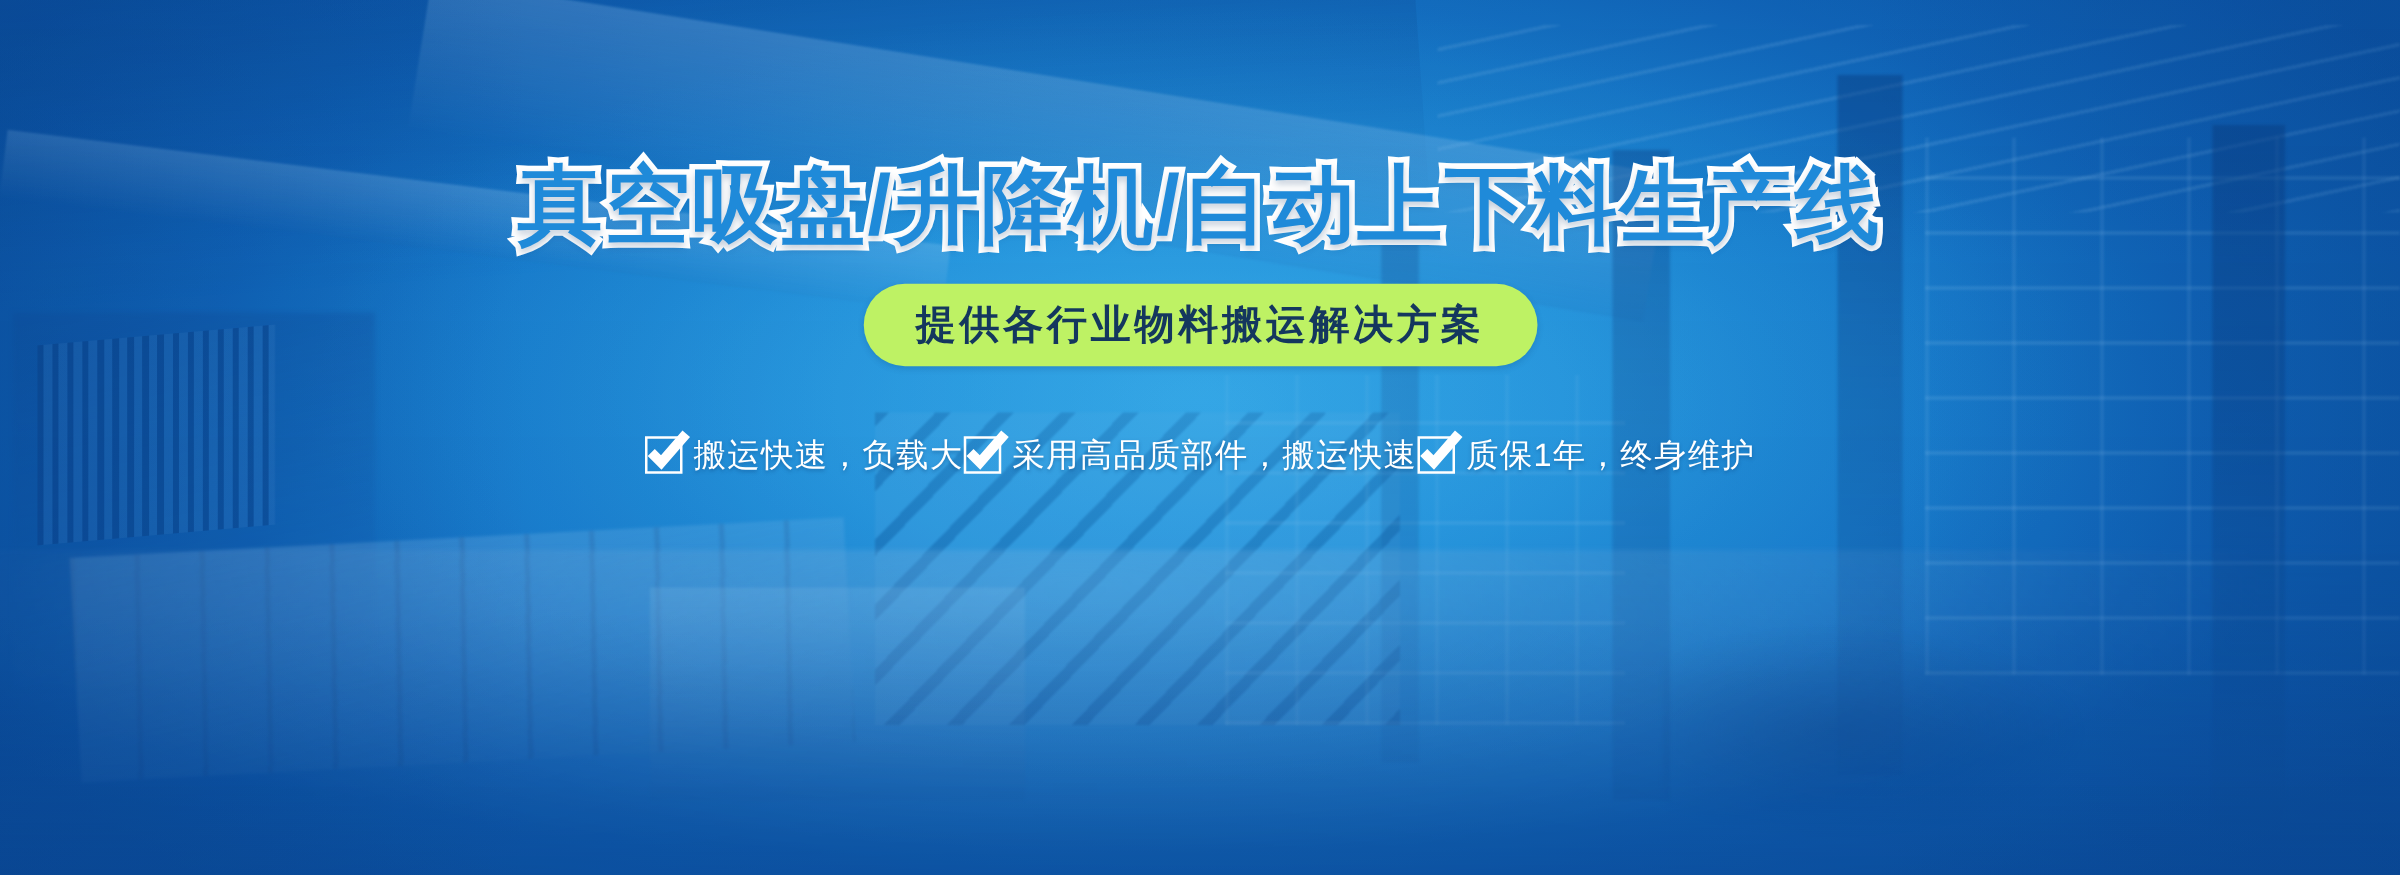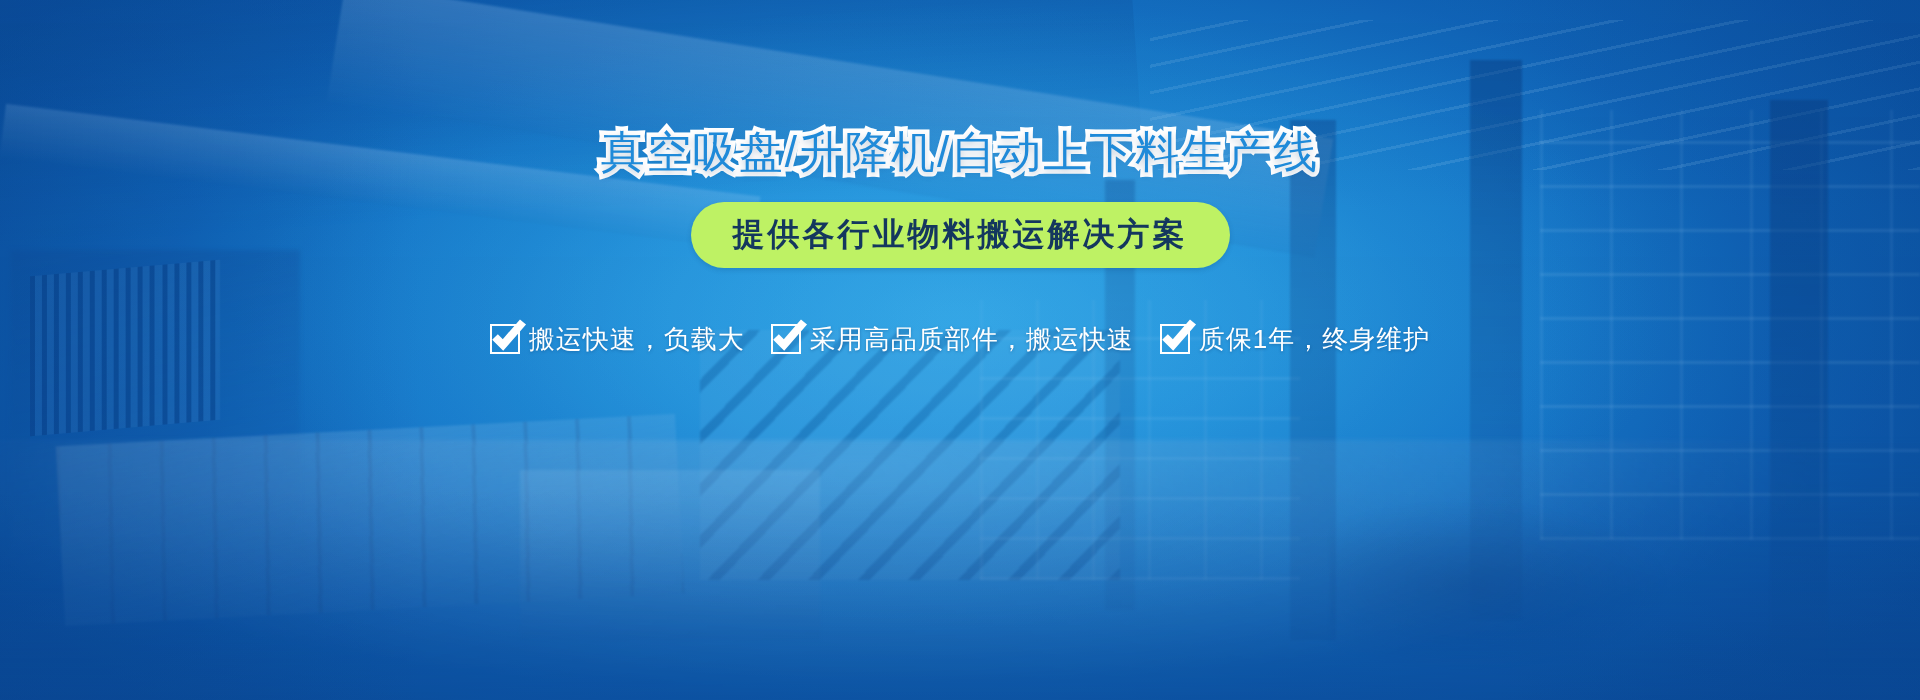--- a/index.html
+++ b/index.html
@@ -129,22 +129,22 @@
   }
 
   
   .content{
     position:absolute;inset:0;
     display:flex;flex-direction:column;align-items:center;
   }
 
   .headline{
     margin-top:128px;
-    font-size:44px;
-    font-weight:normal;
+    font-size:68px;
+    font-weight:bold;
     letter-spacing:2px;
     line-height:1.08;
     color:#1f8ad9;
     -webkit-text-stroke:9px #ffffff;
     paint-order:stroke fill;
     text-shadow:0 3px 6px rgba(6,52,105,.25);
     white-space:nowrap;
   }
 
   .badge{
@@ -158,21 +158,20 @@
     padding:16px 42px 18px;
     border-radius:34px;
     white-space:nowrap;
     box-shadow:0 2px 5px rgba(8,50,100,.18);
   }
 
   .features{
     margin-top:56px;
     display:flex;
     align-items:center;
-    gap:26px;
     white-space:nowrap;
   }
   .feature{
     display:flex;
     align-items:center;
     gap:9px;
   }
   .check-icon{
     position:relative;
     width:30px;height:30px;

